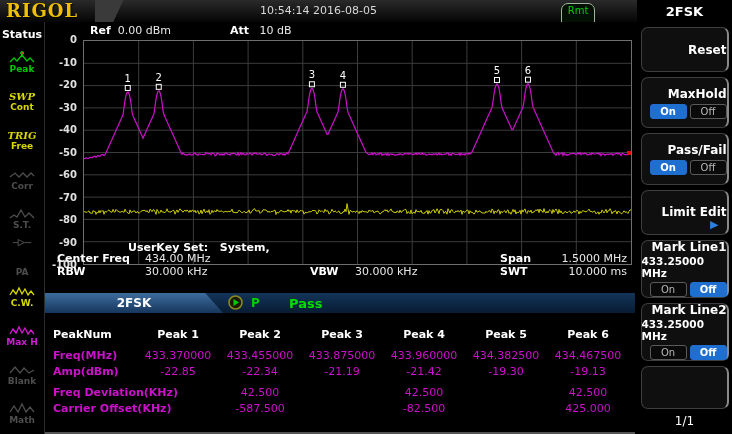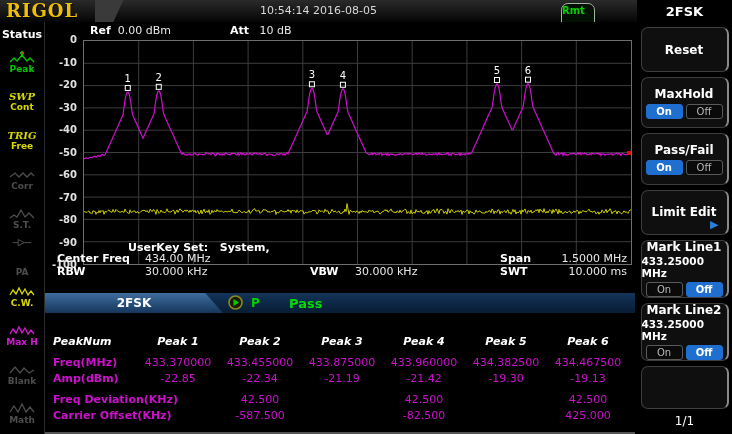--- a/index.html
+++ b/index.html
@@ -11,21 +11,21 @@
   .topbar { position:absolute; left:0; top:0; width:637px; height:22px;
             background:linear-gradient(180deg,#2a2a2a,#050505); }
   .logo { position:absolute; left:6px; top:0px; font-family:"DejaVu Serif", serif;
           font-weight:bold; font-size:18px; color:#f0c000; letter-spacing:1px;
           text-shadow:1px 1px 1px #000; }
   .logo-swoosh { position:absolute; left:95px; top:0; width:60px; height:22px;
           background:linear-gradient(115deg,#3a3a3a 0 40%, transparent 41%); }
   .clock { position:absolute; left:0; right:0; top:4px; text-align:center;
            font-size:11px; color:#d8d8d8; }
   .rmt { position:absolute; right:42px; top:3px; width:34px; height:29px; line-height:14px;
-         text-align:left; font-size:10px; font-weight:bold; color:#00d000;
+         text-align:center; font-size:10px; font-weight:normal; color:#00d000;
          border:1px solid #9fb59f; border-radius:7px; background:#041004; }
 
   
   .sidebar { position:absolute; left:0; top:22px; width:45px; height:412px;
              background:#000; border-right:1px solid #2c2c2c;
              display:flex; flex-direction:column; align-items:center; }
   .sb-title { color:#fff; font-size:11px; font-weight:bold; margin:6px 0 2px 0; }
   .sb-item { width:45px; height:39px; display:flex; flex-direction:column;
              align-items:center; justify-content:center; color:#5a5a5a; }
   .sb-item .lbl { font-size:9px; font-weight:bold; line-height:10px; color:inherit; }
@@ -67,29 +67,29 @@
   .pass-txt { position:absolute; left:244px; top:3px; font-size:13px; font-weight:bold; color:#00dd00; }
 
   
   .ptable { position:absolute; left:0; top:291px; width:590px; height:121px;
             border-bottom:2px solid #555; }
   .trow { display:grid; grid-template-columns:84px repeat(6,82px); padding-left:8px; }
   .trow .c { text-align:center; font-size:11px; white-space:nowrap; overflow:visible; }
   .trow .c0 { text-align:left; font-weight:bold; color:#fff; }
   .th .c { font-weight:bold; color:#fff; }
   .tv .c { color:#cc10cc; }
-  .mt6{margin-top:22px;font-style:italic;} .mt8{margin-top:8px;} .mt3{margin-top:3px;}
+  .mt6{margin-top:15px;} .mt8{margin-top:8px;} .mt3{margin-top:3px;}
 
   
   .rpanel { position:absolute; left:637px; top:0; width:95px; height:434px; background:#000;
             display:flex; flex-direction:column; align-items:center; padding:2px 3px; gap:5px; }
   .rp-title { color:#fff; font-size:13px; font-weight:bold; height:20px; line-height:20px; }
   .btn { width:88px; background:#0f0f0f; border:1px solid #3e3e3e; border-right:2px solid #8a8a8a;
          border-radius:7px; color:#fff; display:flex; flex-direction:column;
-         align-items:center; justify-content:center; position:relative; }
+         align-items:flex-end; justify-content:center; position:relative; }
   .btn .blab { font-size:12px; font-weight:bold; }
   .btn .bval { font-size:10.5px; font-weight:bold; margin-top:1px; }
   .h46{height:46px;} .h52{height:52px;} .h58{height:58px;} .h44{height:44px;}
   .tgrow { display:flex; gap:3px; margin-top:3px; }
   .tg { width:37px; height:15px; line-height:14px; text-align:center; font-size:10px;
         color:#b8b8b8; background:#0a0a0a; border:1px solid #5a5a5a; border-radius:3px; }
   .tg.active { background:#1f6fd0; border-color:#1f6fd0; color:#fff; font-weight:bold; }
   .submenu-arrow { position:absolute; right:8px; bottom:3px; color:#2a7fe0; font-size:11px; }
   .rp-page { margin-top:auto; color:#fff; font-size:12px; height:18px; }
 </style>

